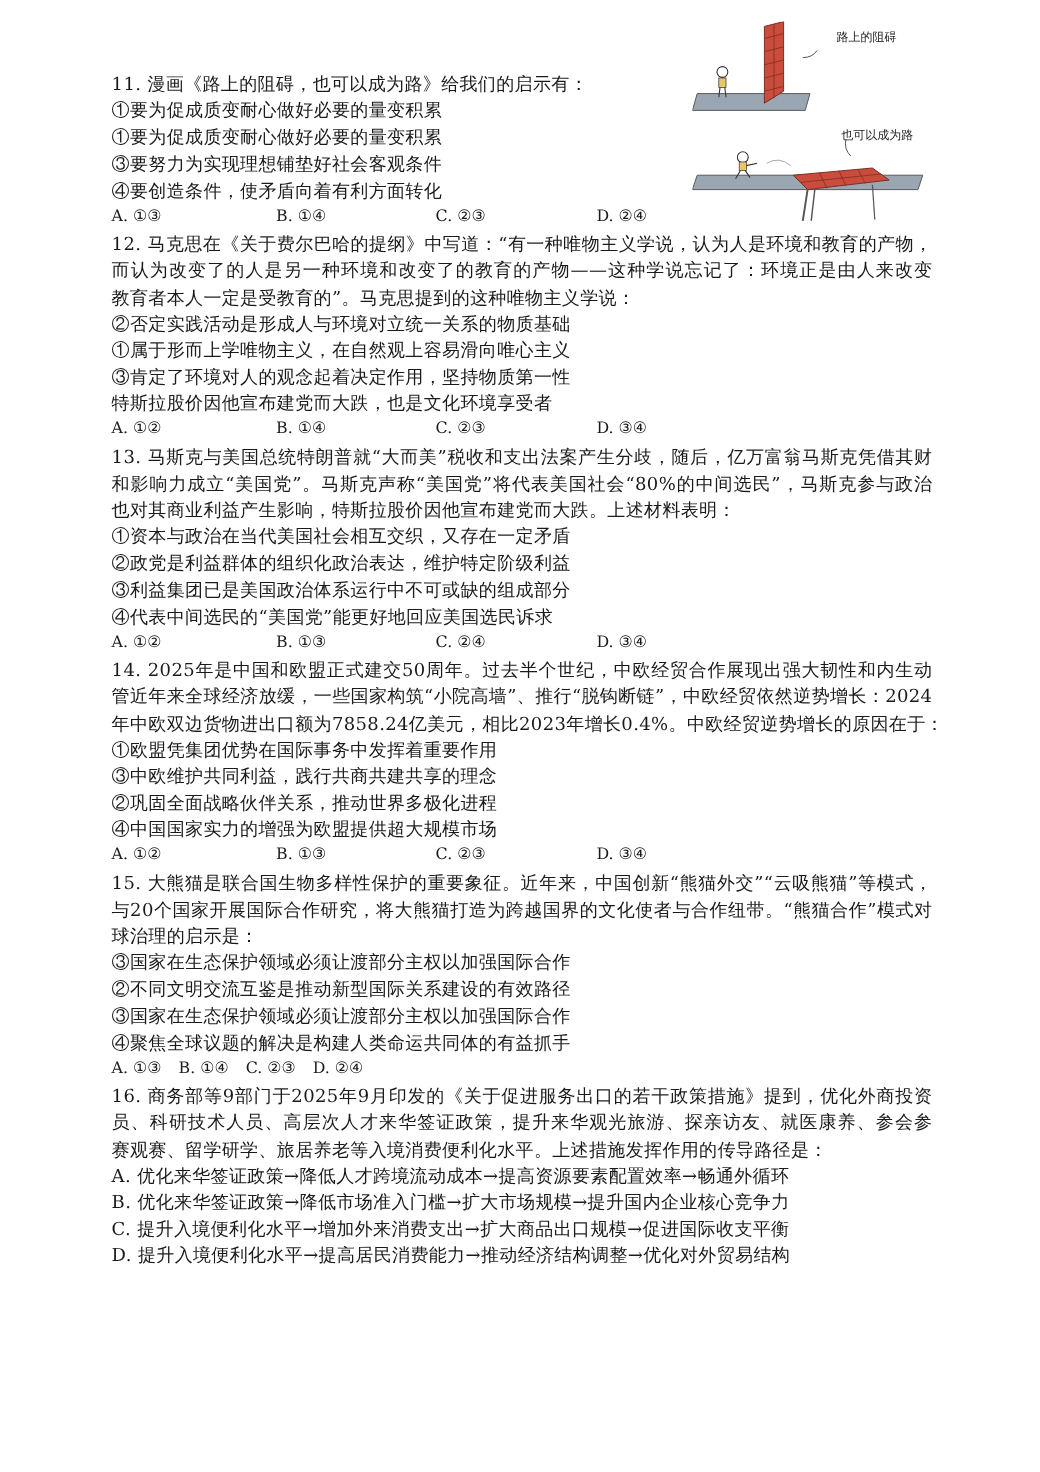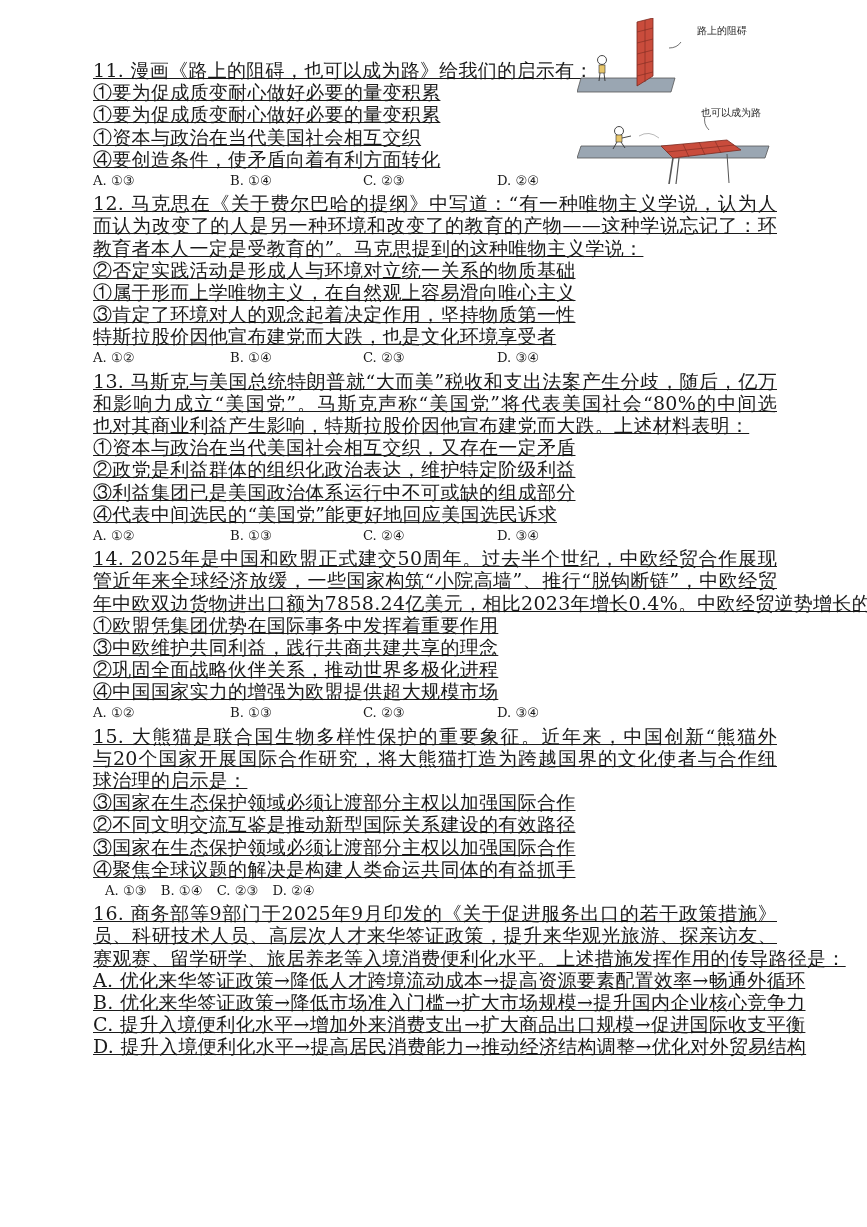--- a/index.html
+++ b/index.html
@@ -3,47 +3,47 @@
 <meta charset="utf-8">
 <style>
   html, body { margin: 0; padding: 0; background: #ffffff; }
   body {
     width: 867px; height: 1227px; position: relative; overflow: hidden;
     font-family: "DejaVu Serif", "Liberation Serif", serif;
     color: #1a1a1a;
   }
   .page { position: absolute; left: 93px; top: 59px; width: 684px; }
   .line {
-    font-size: 19px; line-height: 22.2px; height: 22.2px;
-    white-space: nowrap; overflow: visible; letter-spacing: 0.3px; text-decoration: underline;
+    font-size: 15px; line-height: 22.2px; height: 22.2px;
+    white-space: nowrap; overflow: visible; letter-spacing: 0.3px;
   }
   .line.justify { text-align: justify; text-align-last: justify; white-space: normal; height: 22.2px; overflow: hidden; }
   .opts { position: relative; height: 22.2px; font-size: 13.2px; line-height: 22.2px; }
   .opts span { position: absolute; top: 0; white-space: nowrap; text-align: center; }
   .opts.wide span:nth-child(1) { left: 0; }
   .opts.wide span:nth-child(2) { left: 137px; }
   .opts.wide span:nth-child(3) { left: 270px; }
   .opts.wide span:nth-child(4) { left: 404px; }
-  .opts.compact { display: block; margin-left: 12px; }
+  .opts.compact { display: block; }
   .opts.compact span { position: static; margin-right: 10px; }
   .cartoon {
     position: absolute; left: 577px; top: 18px; width: 196px; height: 168px;
   }
   .cartoon-label { position: absolute; font-size: 10px; font-family: "DejaVu Sans", sans-serif; color: #222; white-space: nowrap; margin-left: 28px; }
 </style>
 </head>
 <body>
 
 <div class="page">
 
   <div>
     <div class="line">11. 漫画《路上的阻碍，也可以成为路》给我们的启示有：</div>
     <div class="line">①要为促成质变耐心做好必要的量变积累</div>
     <div class="line">①要为促成质变耐心做好必要的量变积累</div>
-    <div class="line">①资本与政治在当代美国社会相互交织</div>
+    <div class="line">③要努力为实现理想铺垫好社会客观条件</div>
     <div class="line">④要创造条件，使矛盾向着有利方面转化</div>
     <div class="opts wide">
       <span>A. ①③</span>
       <span>B. ①④</span>
       <span>C. ②③</span>
       <span>D. ②④</span>
     </div>
   </div>
 
   <div>

